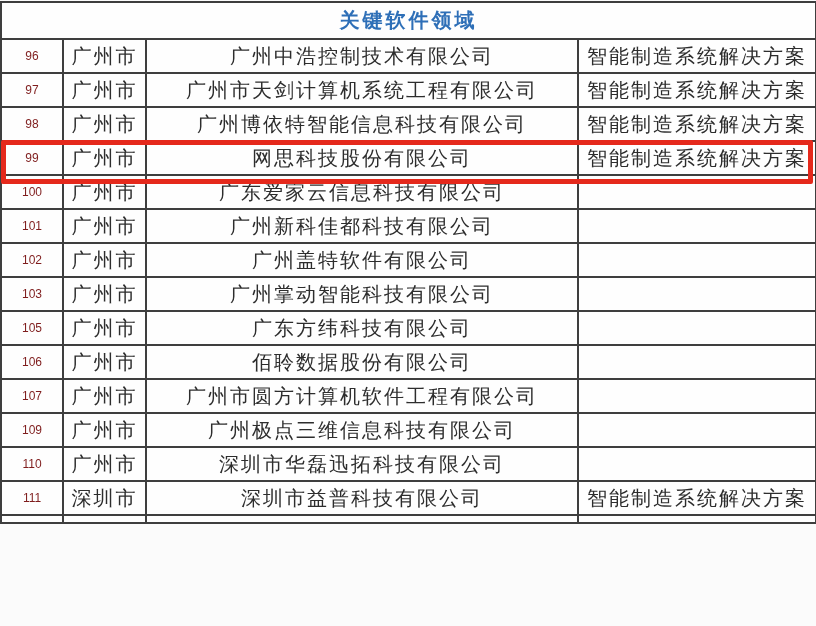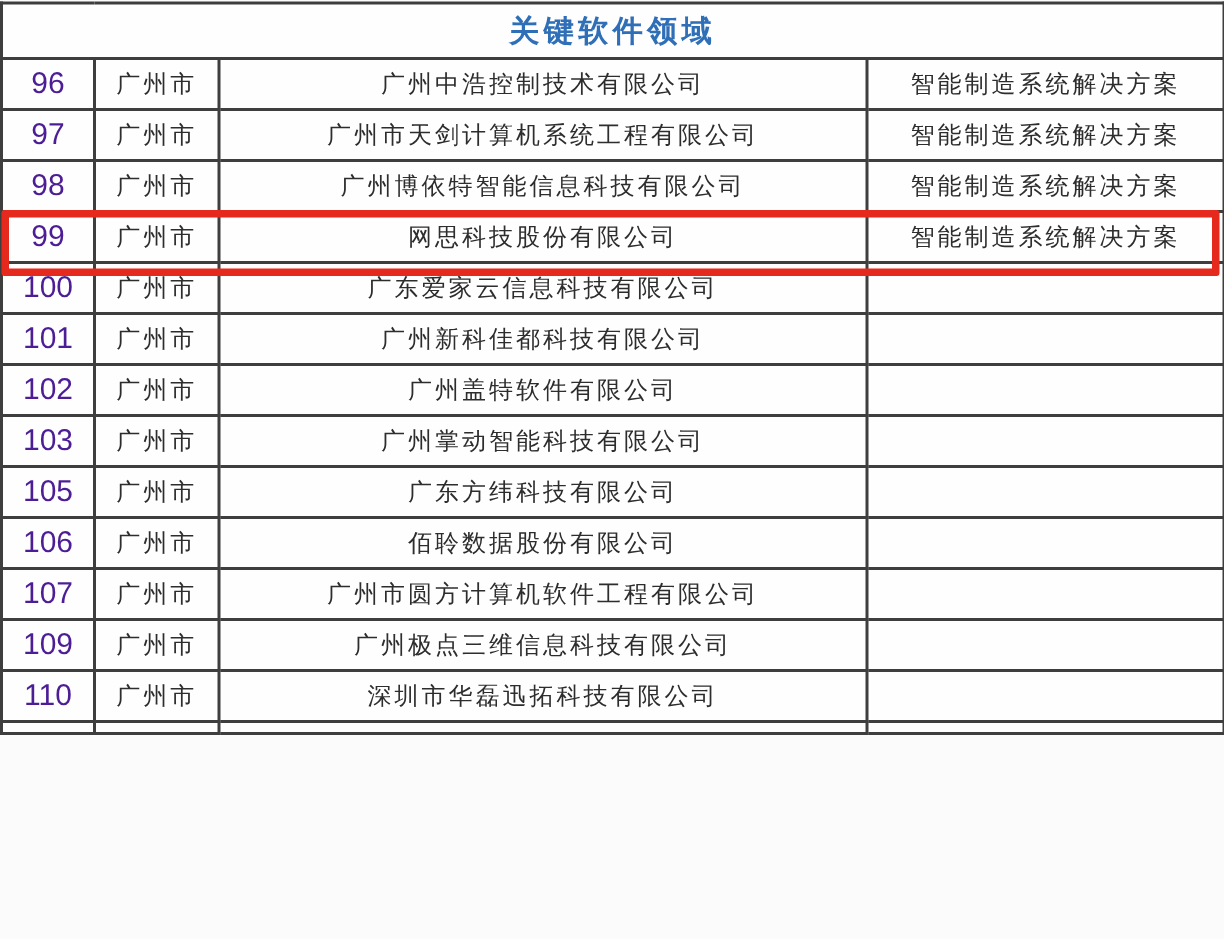--- a/index.html
+++ b/index.html
@@ -32,26 +32,26 @@
   }
   th.table-title {
     height: 35px;
     font-size: 20px;
     font-weight: bold;
     letter-spacing: 3px;
     color: #2e6fb7;
   }
   tbody td { height: 32px; color: #2d2d2d; }
   td.c-no {
-    font-size: 20px;
+    font-size: 12px;
     letter-spacing: 0px;
-    color: #4c1d95;
+    color: #7f1d1d;
   }
   td.c-city, td.c-company, td.c-solution {
-    font-size: 16px;
+    font-size: 20px;
     letter-spacing: 2px;
   }
   tfoot td { height: 6px; border-bottom: none; }
   .highlight-box {
     position: absolute;
     left: 1px; top: 140px;
     width: 812px; height: 44px;
     border: 5px solid #e5291c;
     border-radius: 2px;
     box-sizing: border-box;
@@ -148,20 +148,26 @@
     <td class="c-city">广州市</td>
     <td class="c-company">广州极点三维信息科技有限公司</td>
     <td class="c-solution"></td>
   </tr>
         <tr>
     <td class="c-no">110</td>
     <td class="c-city">广州市</td>
     <td class="c-company">深圳市华磊迅拓科技有限公司</td>
     <td class="c-solution"></td>
   </tr>
+        <tr>
+    <td class="c-no">111</td>
+    <td class="c-city">深圳市</td>
+    <td class="c-company">深圳市益普科技有限公司</td>
+    <td class="c-solution">智能制造系统解决方案</td>
+  </tr>
       </tbody>
     <tfoot>
       <tr class="partial-row">
         <td></td>
         <td></td>
         <td></td>
         <td></td>
       </tr>
     </tfoot>
   </table>

